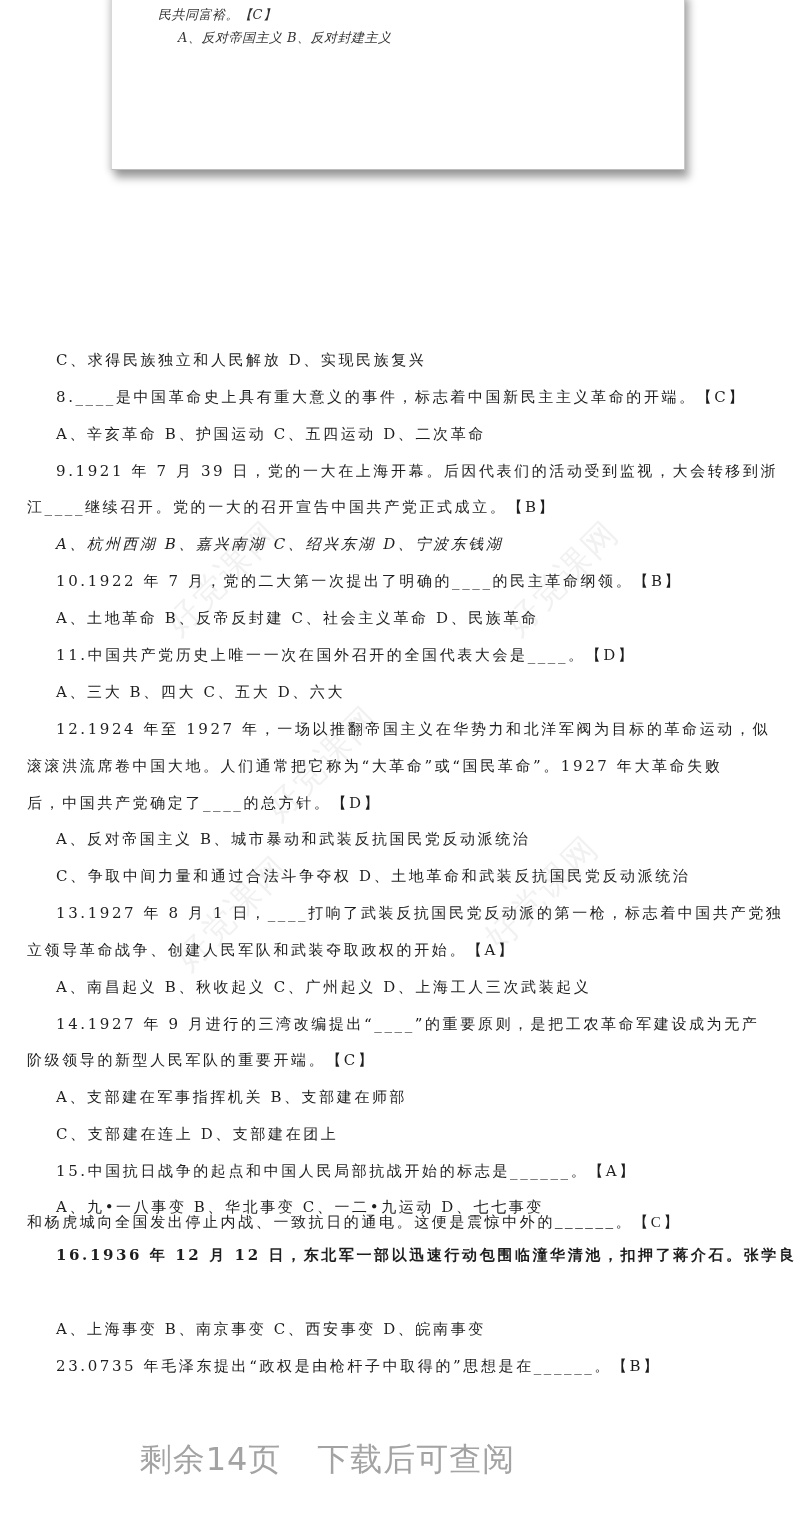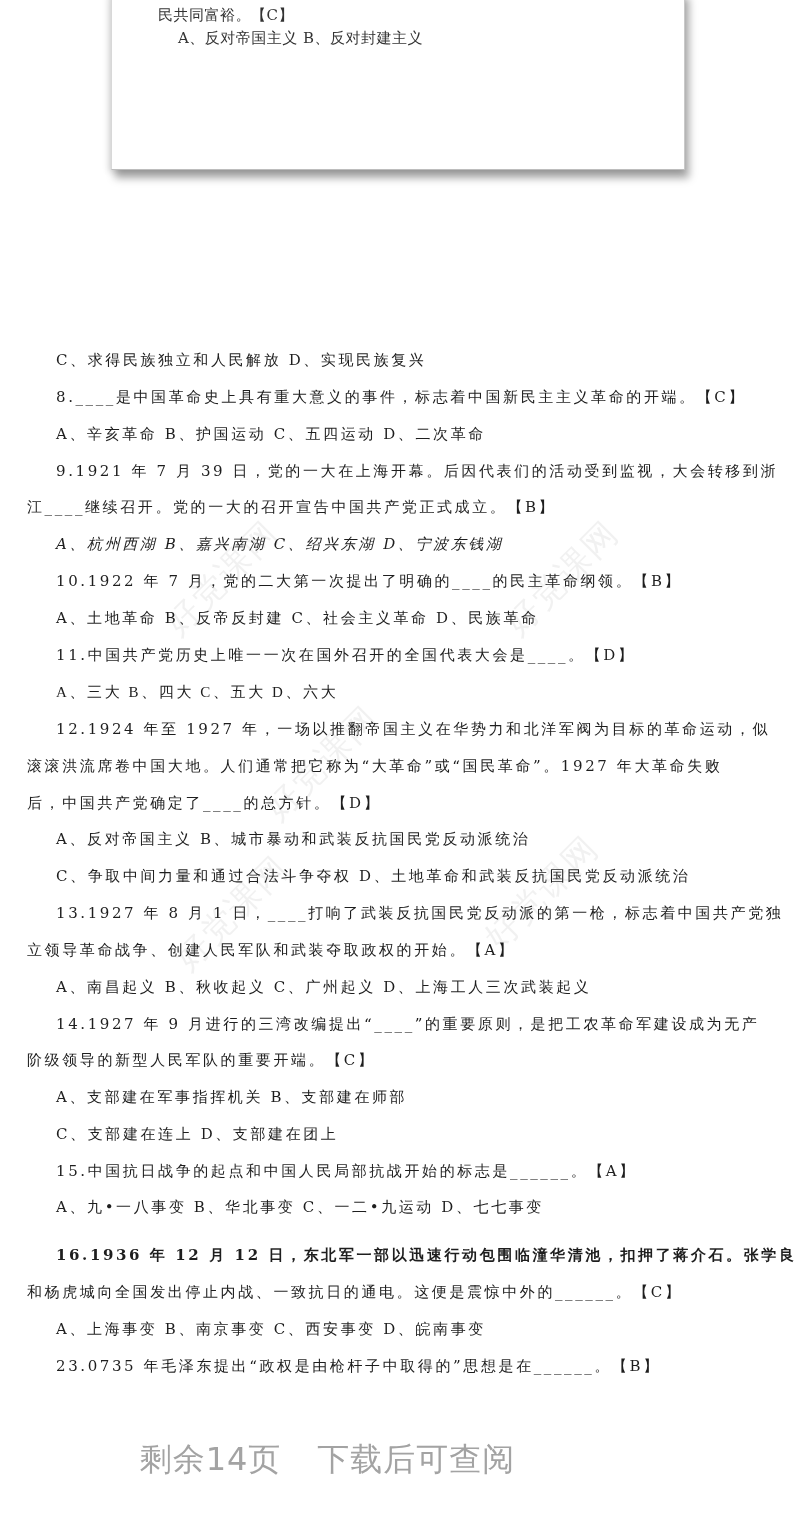--- a/index.html
+++ b/index.html
@@ -22,24 +22,25 @@
       width: 572px;
       height: 179px;
       background: #fff;
       border-left: 1px solid #d8d8d8;
       border-right: 1px solid #c9c9c9;
       border-bottom: 1px solid #bdbdbd;
       box-shadow: 4px 8px 8px rgba(0,0,0,0.35), -3px 2px 6px rgba(0,0,0,0.12);
     }
     .preview-card .pline {
       position: absolute;
-      font-size: 15px;
+      font-size: 13px;
       color: #333;
       letter-spacing: 0.5px;
       white-space: nowrap;
+      font-style: italic;
     }
     .doc {
       position: absolute;
       left: 0;
       top: 0;
       width: 800px;
     }
     .line {
       position: absolute;
       font-size: 15px;
@@ -91,36 +92,36 @@
 <div class="doc">
   <div class="line indent" style="top:350px;">C、求得民族独立和人民解放 D、实现民族复兴</div>
   <div class="line indent" style="top:387px;">8.____是中国革命史上具有重大意义的事件，标志着中国新民主主义革命的开端。【C】</div>
   <div class="line indent" style="top:424px;">A、辛亥革命 B、护国运动 C、五四运动 D、二次革命</div>
   <div class="line indent" style="top:461px;">9.1921 年 7 月 39 日，党的一大在上海开幕。后因代表们的活动受到监视，大会转移到浙</div>
   <div class="line flush" style="top:497px;">江____继续召开。党的一大的召开宣告中国共产党正式成立。【B】</div>
   <div class="line indent" style="top:534px;font-style:italic;">A、杭州西湖 B、嘉兴南湖 C、绍兴东湖 D、宁波东钱湖</div>
   <div class="line indent" style="top:571px;">10.1922 年 7 月，党的二大第一次提出了明确的____的民主革命纲领。【B】</div>
   <div class="line indent" style="top:608px;">A、土地革命 B、反帝反封建 C、社会主义革命 D、民族革命</div>
   <div class="line indent" style="top:645px;">11.中国共产党历史上唯一一次在国外召开的全国代表大会是____。【D】</div>
-  <div class="line indent" style="top:682px;font-family:Liberation Serif, serif;">A、三大 B、四大 C、五大 D、六大</div>
+  <div class="line indent" style="top:682px;">A、三大 B、四大 C、五大 D、六大</div>
   <div class="line indent" style="top:719px;">12.1924 年至 1927 年，一场以推翻帝国主义在华势力和北洋军阀为目标的革命运动，似</div>
   <div class="line flush" style="top:756px;">滚滚洪流席卷中国大地。人们通常把它称为“大革命”或“国民革命”。1927 年大革命失败</div>
   <div class="line flush" style="top:793px;">后，中国共产党确定了____的总方针。【D】</div>
   <div class="line indent" style="top:829px;">A、反对帝国主义 B、城市暴动和武装反抗国民党反动派统治</div>
   <div class="line indent" style="top:866px;">C、争取中间力量和通过合法斗争夺权 D、土地革命和武装反抗国民党反动派统治</div>
   <div class="line indent" style="top:903px;">13.1927 年 8 月 1 日，____打响了武装反抗国民党反动派的第一枪，标志着中国共产党独</div>
   <div class="line flush" style="top:940px;">立领导革命战争、创建人民军队和武装夺取政权的开始。【A】</div>
   <div class="line indent" style="top:977px;text-align:center;">A、南昌起义 B、秋收起义 C、广州起义 D、上海工人三次武装起义</div>
   <div class="line indent" style="top:1014px;">14.1927 年 9 月进行的三湾改编提出“____”的重要原则，是把工农革命军建设成为无产</div>
   <div class="line flush" style="top:1050px;">阶级领导的新型人民军队的重要开端。【C】</div>
   <div class="line indent" style="top:1087px;">A、支部建在军事指挥机关 B、支部建在师部</div>
   <div class="line indent" style="top:1124px;">C、支部建在连上 D、支部建在团上</div>
   <div class="line indent" style="top:1161px;">15.中国抗日战争的起点和中国人民局部抗战开始的标志是______。【A】</div>
   <div class="line indent" style="top:1197px;">A、九•一八事变 B、华北事变 C、一二•九运动 D、七七事变</div>
   <div class="line indent" style="top:1245px;font-weight:bold;">16.1936 年 12 月 12 日，东北军一部以迅速行动包围临潼华清池，扣押了蒋介石。张学良</div>
-  <div class="line flush" style="top:1282px;">和杨虎城向全国发出停止内战、一致抗日的通电。这便是震惊中外的______。【C】</div>
+  <div class="line flush" style="top:1212px;font-family:Liberation Serif, serif;">和杨虎城向全国发出停止内战、一致抗日的通电。这便是震惊中外的______。【C】</div>
   <div class="line indent" style="top:1319px;">A、上海事变 B、南京事变 C、西安事变 D、皖南事变</div>
   <div class="line indent" style="top:1356px;">23.0735 年毛泽东提出“政权是由枪杆子中取得的”思想是在______。【B】</div>
 </div>
 
 <div class="footer-note">
   <span>剩余14页</span><span class="gap"></span><span>下载后可查阅</span>
 </div>
 
 </body></html>

